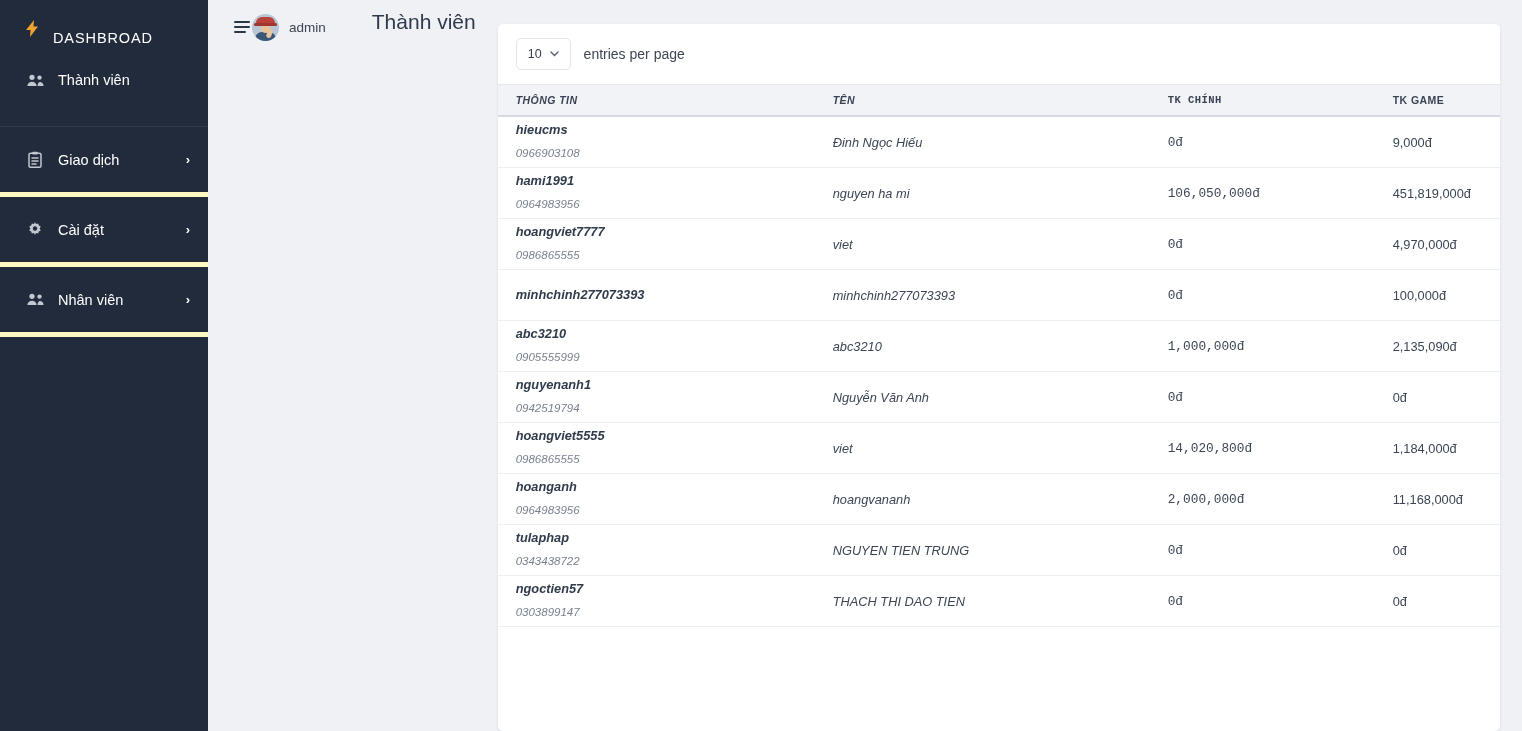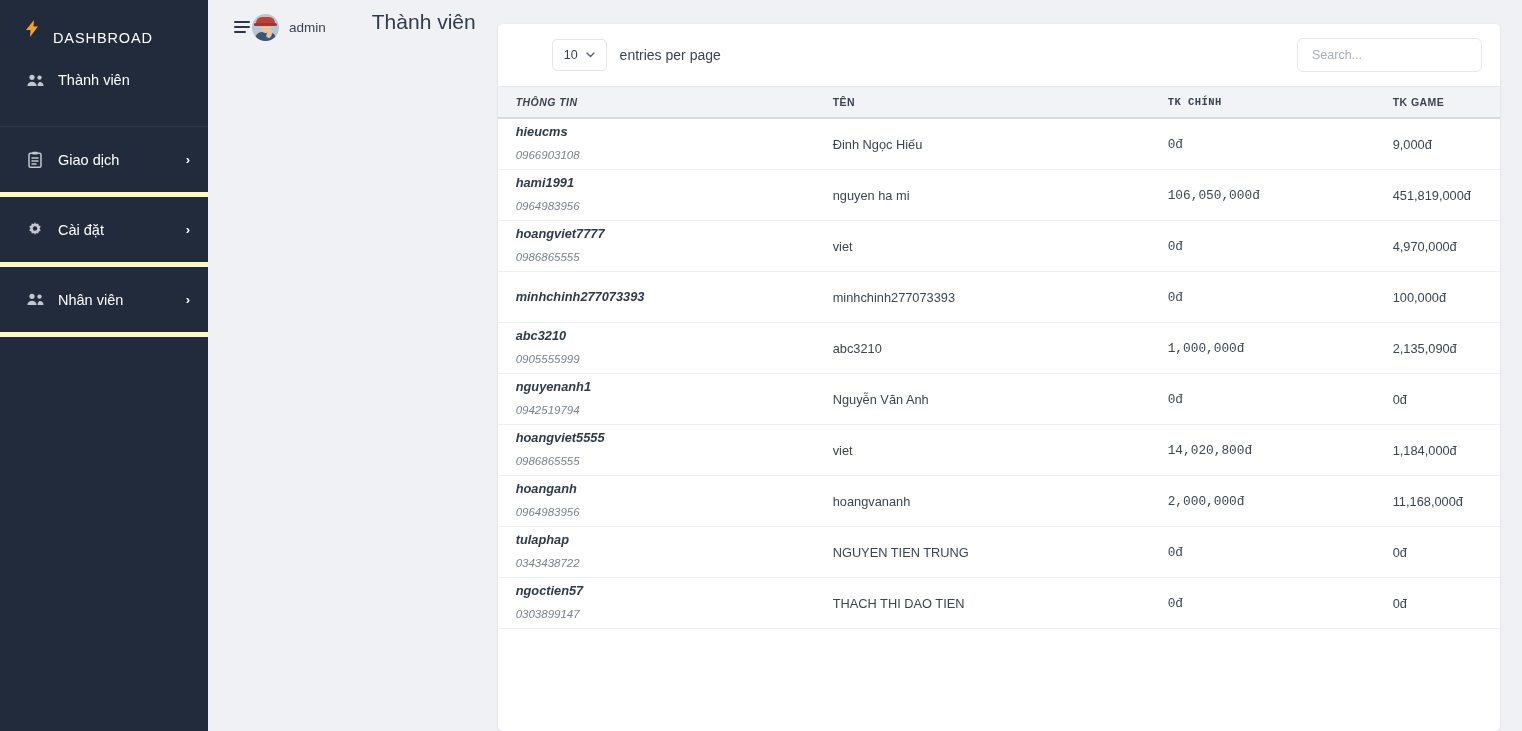--- a/index.html
+++ b/index.html
@@ -74,21 +74,20 @@
   
   .card-wrap { padding: 24px 22px 0 22px; flex: 1; overflow: hidden; }
   .card {
     background: #ffffff; border-radius: 5px;
     box-shadow: 0 1px 3px rgba(30,40,60,.10);
     height: 100%; display: flex; flex-direction: column; overflow: hidden;
   }
   .card-top {
     display: flex; align-items: center; justify-content: space-between;
     padding: 14px 18px 14px 18px;
-    margin-left: 36px;
   }
   .entries { display: flex; align-items: center; gap: 13px; }
   .select-box {
     display: inline-flex; align-items: center; gap: 8px;
     border: 1px solid #e2e5ea; border-radius: 5px;
     padding: 8px 11px; font-size: 12.5px; color: #39404d;
     background: #fff; cursor: pointer; min-width: 48px;
   }
   .select-box .chev { font-size: 9px; color: #5a6372; }
   .entries-label { font-size: 14px; color: #3c4555; }
@@ -109,21 +108,21 @@
     color: #3a4354; text-align: left;
     padding: 9px 0 9px 0;
     border-top: 1px solid #e6e8ed;
     border-bottom: 2px solid #d7dae1;
   }
   .tbl td {
     padding: 0; border-bottom: 1px solid #edeff2;
     vertical-align: middle; height: 51px;
   }
   .c1 { width: 335px; padding-left: 18px !important; font-style: italic; }
-  .c2 { width: 335px; }
+  .c2 { width: 335px; font-style: italic; }
   .c3 { width: 225px; font-family: Liberation Mono, monospace; }
   .c4 { width: 230px; }
   .c5 { width: 180px; }
   .uname { font-size: 12.8px; font-weight: bold; color: #2f3a4b; line-height: 1.25; }
   .uphone { font-size: 11.5px; color: #79818f; line-height: 1.45; margin-top: 7px; }
   .cell-txt { font-size: 12.8px; color: #3b4554; }
   .actions { display: flex; align-items: center; gap: 17px; }
   .dots { display: flex; gap: 3px; cursor: pointer; padding: 3px 0; }
   .dots i { width: 3.4px; height: 3.4px; border-radius: 50%; background: #2f3a4b; display: block; }
   .trash { cursor: pointer; display: flex; }
@@ -233,21 +232,20 @@
             <div class="select-box">
               <span>10</span>
               <span class="chev">
                 <svg width="9" height="6" viewBox="0 0 9 6">
                     <path d="M1 1l3.5 3.5L8 1" stroke="#5a6372" stroke-width="1.4" fill="none" stroke-linecap="round"></path>
                   </svg>
               </span>
             </div>
             <span class="entries-label">entries per page</span>
           </div>
-          <input class="search-input" type="text" placeholder="Search..." style="">
         </div>
 
         <div class="tbl-scroll">
           <table class="tbl">
             <thead>
               <tr>
                 <th class="c1">THÔNG TIN</th>
                 <th class="c2">TÊN</th>
                 <th class="c3">TK CHÍNH</th>
                 <th class="c4">TK GAME</th>

